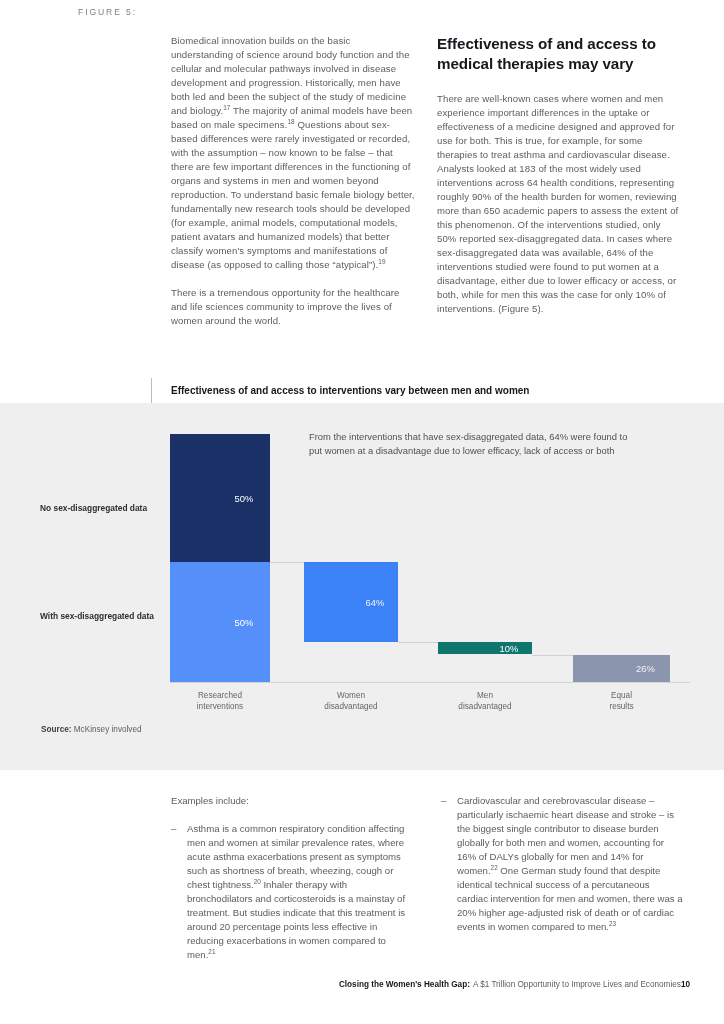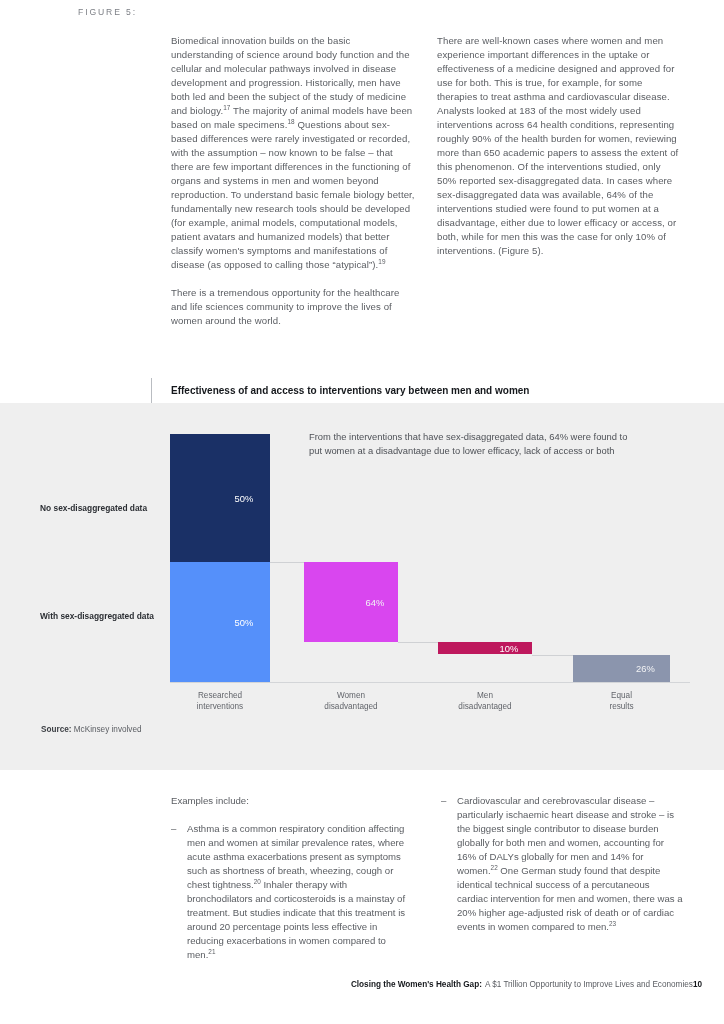--- a/index.html
+++ b/index.html
@@ -109,23 +109,23 @@
     letter-spacing: 0.01em;
   }
   .bar-val.dim { color: #f2f3f5; }
 
   
   #bar-no-data   { left: 170px; top: 434px;  width: 100px; height: 128px;
                    background: #1a3066; }
   #bar-with-data { left: 170px; top: 562px;  width: 100px; height: 120px;
                    background: #5590fa; }
   #bar-women     { left: 304px; top: 562px;  width: 94px;  height: 80px;
-                   background: #d946ef; }
+                   background: #3b82f6; }
   #bar-men       { left: 438px; top: 642px;  width: 94px;  height: 12px;
-                   background: #be185d; }
+                   background: #0f766e; }
   #bar-equal     { left: 573px; top: 655px;  width: 97px;  height: 27px;
                    background: #8b95ad; }
 
   
   .connector {
     position: absolute;
     height: 1px;
     background: #cfd1d4;
   }
   #conn-1 { left: 270px; top: 562px; width: 34px; }
@@ -191,21 +191,21 @@
   .bullet-text { flex: 1; }
 
   
   #footer {
     position: absolute;
     left: 0; top: 980px;
     width: 724px;
     display: flex;
     justify-content: flex-end;
     align-items: baseline;
-    padding-right: 22px;
+    padding-right: 34px;
     font-size: 8.2px;
     color: #5a5d62;
   }
   #footer-title { font-weight: bold; color: #15181c; }
   #footer-sub   { margin-left: 3px; }
   #footer-page  { font-weight: bold; color: #15181c; }
 </style>
 </head>
 <body>
 
@@ -214,20 +214,21 @@
   <div class="top-cols">
 
     <div class="col">
       <p class="body-p"><span>Biomedical innovation builds on the basic understanding of science around body function and the cellular and molecular pathways involved in disease development and progression. Historically, men have both led and been the subject of the study of medicine and biology.</span><sup>17</sup>
         <span>The majority of animal models have been based on male specimens.</span><sup>18</sup>
         <span>Questions about sex-based differences were rarely investigated or recorded, with the assumption – now known to be false – that there are few important differences in the functioning of organs and systems in men and women beyond reproduction. To understand basic female biology better, fundamentally new research tools should be developed (for example, animal models, computational models, patient avatars and humanized models) that better classify women's symptoms and manifestations of disease (as opposed to calling those “atypical”).</span><sup>19</sup></p>
       <p class="body-p">There is a tremendous opportunity for the healthcare and life sciences community to improve the lives of women around the world.</p>
     </div>
 
     <div class="col">
+      <h2 class="sec-head">Effectiveness of and access to medical therapies may vary</h2>
       <p class="body-p">There are well-known cases where women and men experience important differences in the uptake or effectiveness of a medicine designed and approved for use for both. This is true, for example, for some therapies to treat asthma and cardiovascular disease. Analysts looked at 183 of the most widely used interventions across 64 health conditions, representing roughly 90% of the health burden for women, reviewing more than 650 academic papers to assess the extent of this phenomenon. Of the interventions studied, only 50% reported sex-disaggregated data. In cases where sex-disaggregated data was available, 64% of the interventions studied were found to put women at a disadvantage, either due to lower efficacy or access, or both, while for men this was the case for only 10% of interventions. (Figure 5).</p>
     </div>
 
   </div>
 
   <div class="fig-label">FIGURE 5:</div>
   <div class="fig-divider"></div>
   <div class="fig-title">Effectiveness of and access to interventions vary between men and women</div>
 
   <div id="figure-panel"></div>

